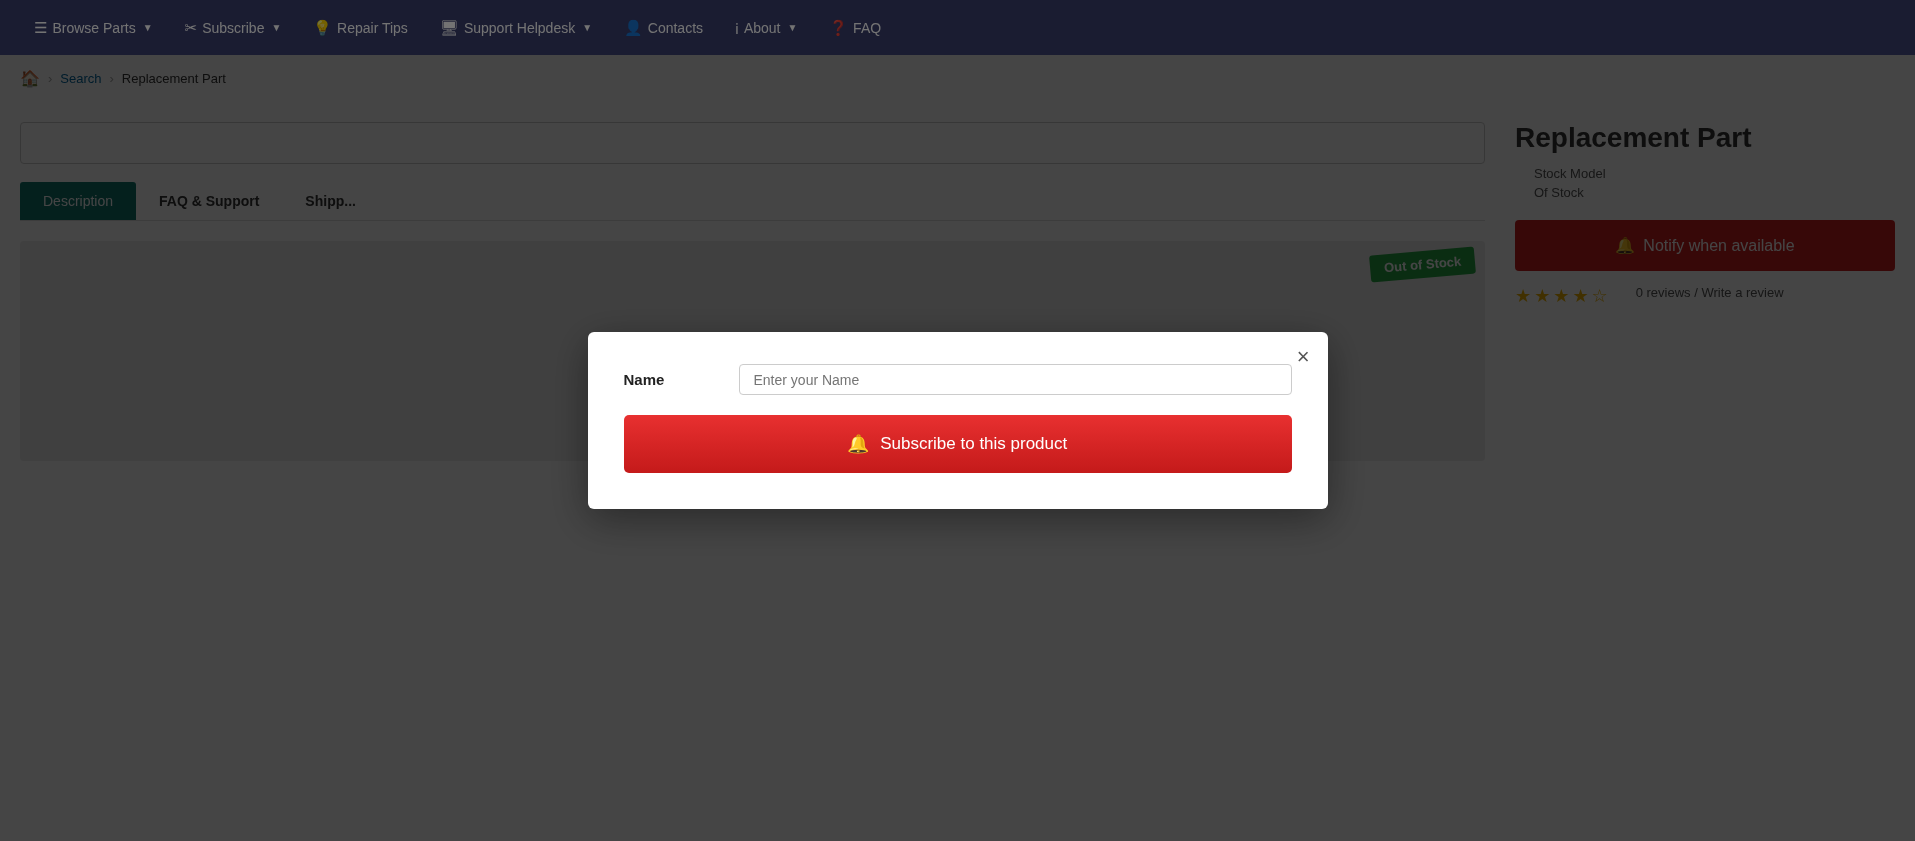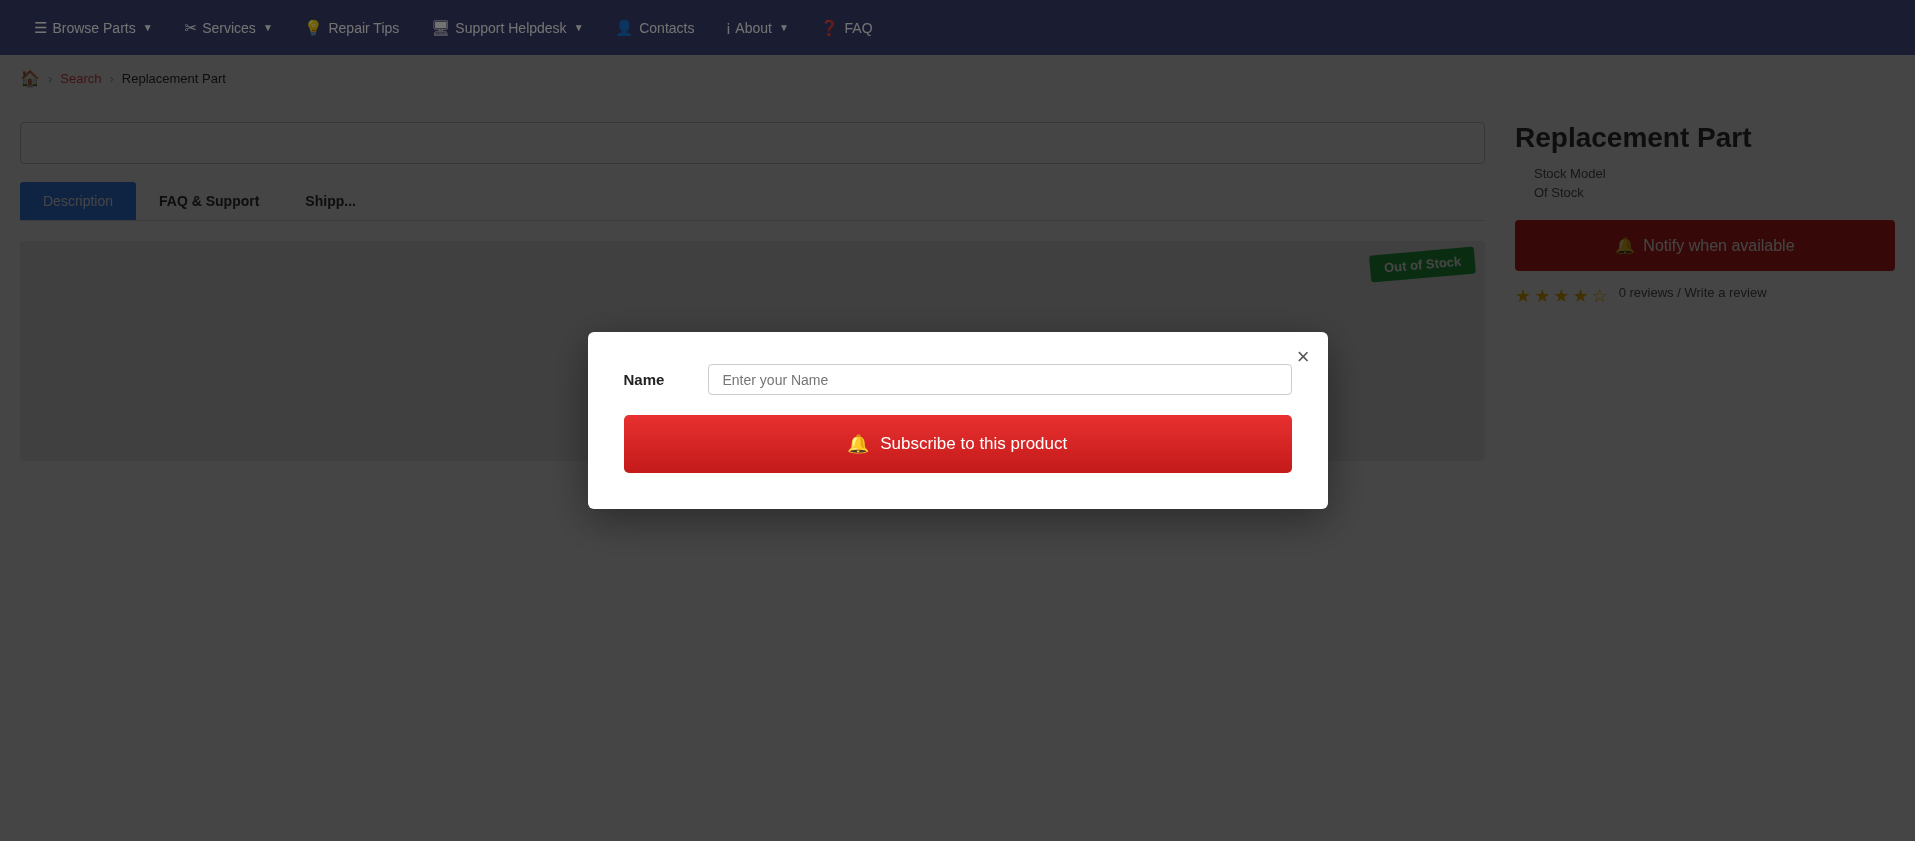--- a/index.html
+++ b/index.html
@@ -40,21 +40,21 @@
       background: #fff;
       padding: 14px 20px;
       display: flex;
       align-items: center;
       gap: 8px;
       font-size: 13px;
       color: #555;
     }
     .breadcrumb-bar .bc-home { font-size: 16px; color: #888; }
     .breadcrumb-bar .bc-sep { color: #aaa; }
-    .breadcrumb-bar .bc-link { color: #ef4444; }
+    .breadcrumb-bar .bc-link { color: #0369a1; }
     .breadcrumb-bar .bc-current { color: #333; }
 
     .content-area {
       padding: 20px;
       display: flex;
       gap: 30px;
     }
     .left-panel {
       flex: 1;
     }
@@ -71,21 +71,21 @@
       border-bottom: 1px solid #ddd;
       margin-bottom: 20px;
     }
     .tab {
       padding: 10px 22px;
       font-size: 14px;
       cursor: pointer;
       border: 1px solid transparent;
     }
     .tab.active {
-      background: #3b82f6;
+      background: #0f766e;
       color: #fff;
       border-radius: 3px 3px 0 0;
     }
     .tab.inactive { color: #333; font-weight: bold; }
 
     .product-image-area {
       background: #eee;
       height: 220px;
       position: relative;
       border-radius: 4px;
@@ -122,21 +122,21 @@
       font-size: 16px;
       cursor: pointer;
       border-radius: 4px;
       margin-top: 20px;
       display: flex;
       align-items: center;
       justify-content: center;
       gap: 8px;
     }
     .stars { display: flex; gap: 3px; color: #f0b400; font-size: 18px; margin-top: 14px; }
-    .review-link { font-size: 13px; color: #555; margin-left: 8px; }
+    .review-link { font-size: 13px; color: #555; margin-left: 25px; }
 
     
     .overlay {
       position: fixed;
       top: 0; left: 0; right: 0; bottom: 0;
       background: rgba(0,0,0,0.55);
       display: flex;
       align-items: center;
       justify-content: center;
       z-index: 999;
@@ -166,21 +166,21 @@
     .modal-message {
       color: #cc2020;
       font-size: 15px;
       line-height: 1.6;
       margin-bottom: 28px;
     }
     .form-row {
       display: flex;
       align-items: center;
       margin-bottom: 20px;
-      gap: 4px;
+      gap: 35px;
     }
     .form-label {
       width: 80px;
       font-size: 15px;
       font-weight: bold;
       color: #222;
       flex-shrink: 0;
     }
     .form-input {
       flex: 1;
@@ -213,21 +213,21 @@
 <body>
 
 <nav class="navbar">
   <div class="nav-item">
     <span class="nav-icon">☰</span>
     <span>Browse Parts</span>
     <span class="nav-arrow">▼</span>
   </div>
   <div class="nav-item">
     <span class="nav-icon">✂</span>
-    <span>Services</span>
+    <span>Subscribe</span>
     <span class="nav-arrow">▼</span>
   </div>
   <div class="nav-item">
     <span class="nav-icon">💡</span>
     <span>Repair Tips</span>
   </div>
   <div class="nav-item">
     <span class="nav-icon">🖥</span>
     <span>Support Helpdesk</span>
     <span class="nav-arrow">▼</span>

